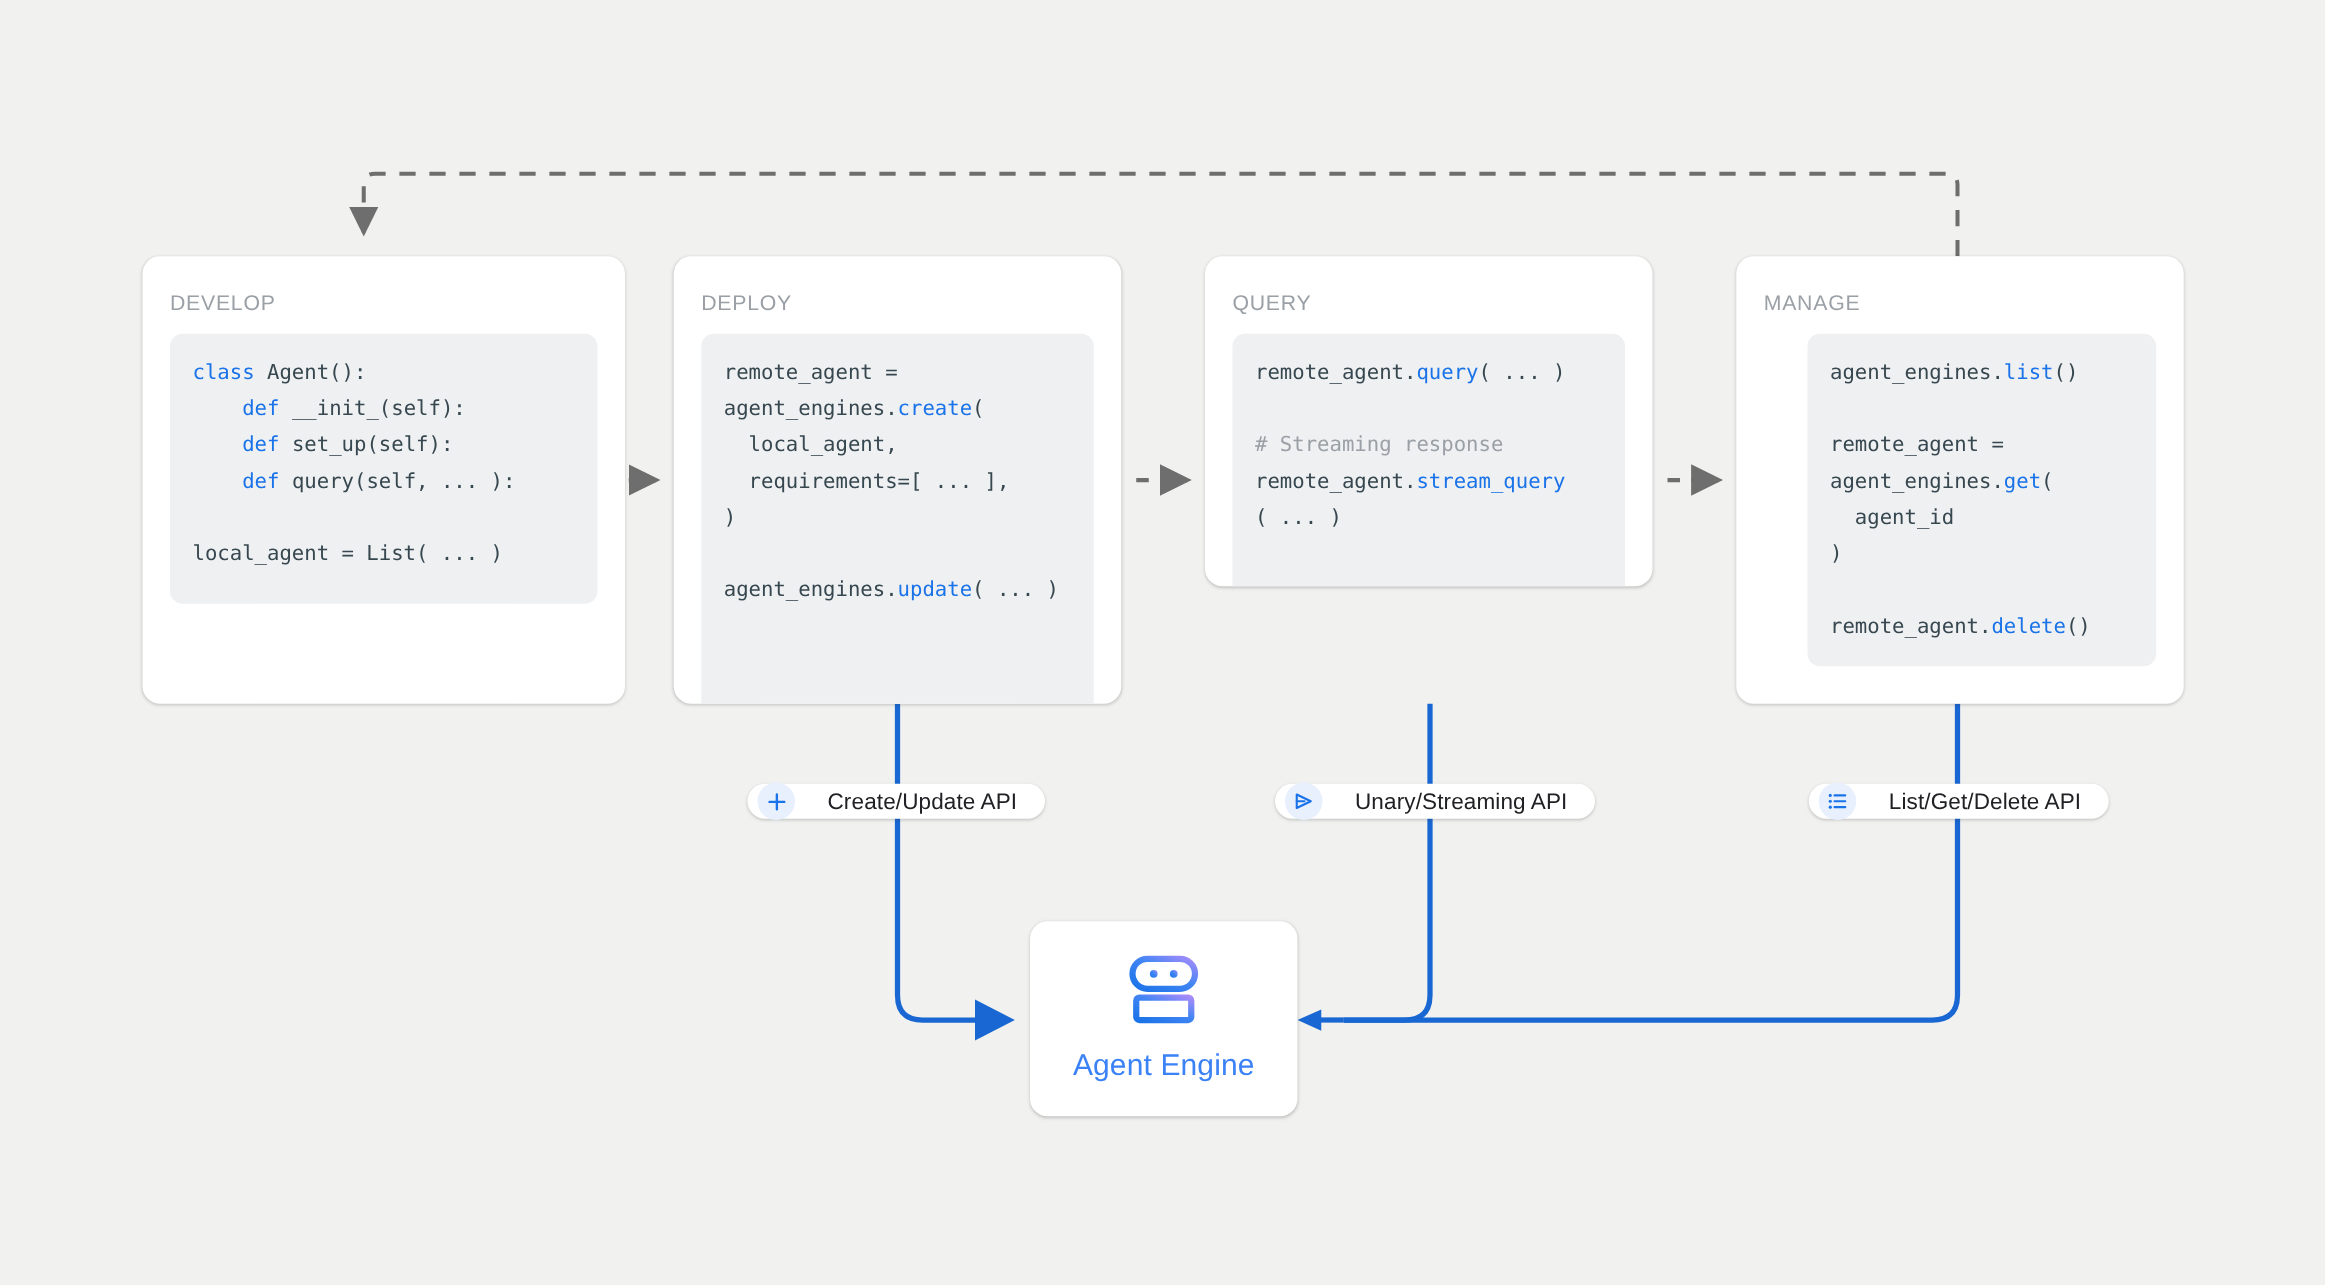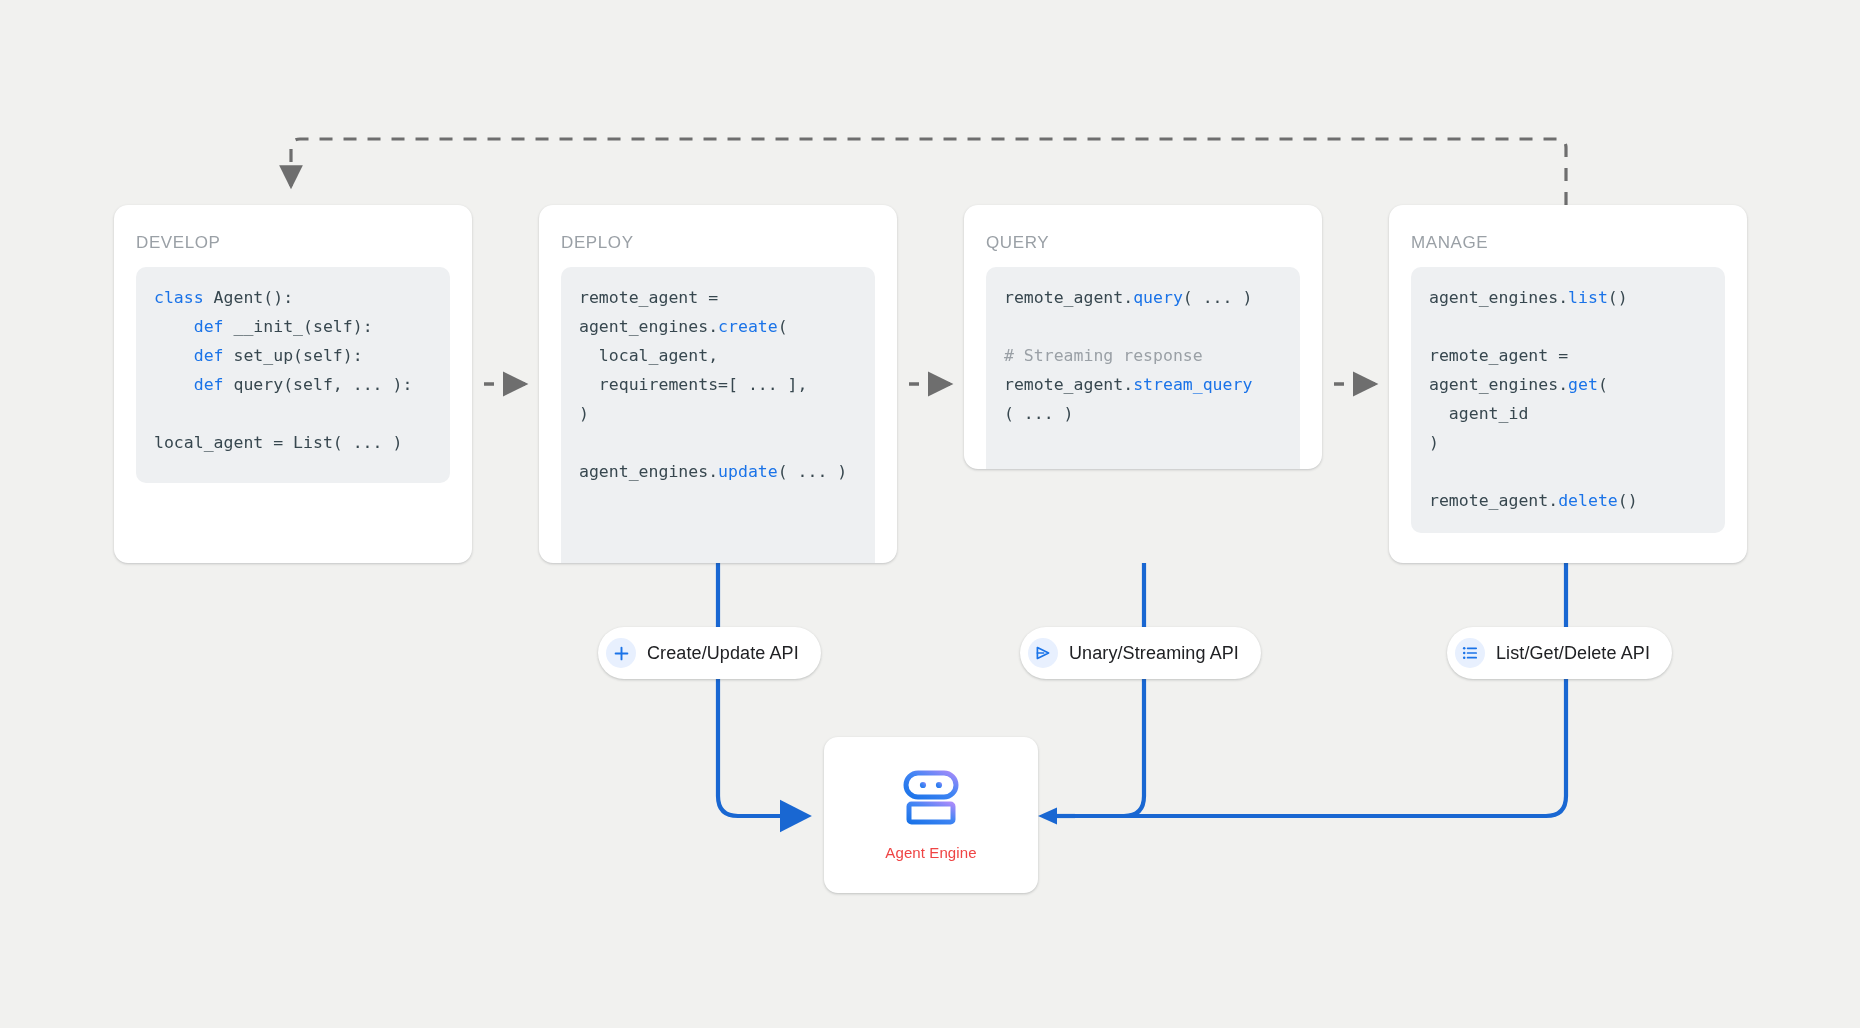--- a/index.html
+++ b/index.html
@@ -56,37 +56,37 @@
     line-height: 29px;
     color: #37474f;
     white-space: pre;
     margin: 0;
   }
   .kw  { color: #1a73e8; }
   .fn  { color: #1a73e8; }
   .cm  { color: #9aa0a6; }
 
   
-  #card-develop { left: 114px;  top: 205px; width: 358px; height: 358px; }
+  #card-develop { left: 114px;  top: 205px; width: 386px; height: 358px; }
   #card-deploy  { left: 539px;  top: 205px; width: 358px; height: 358px; }
   #card-query   { left: 964px;  top: 205px; width: 358px; height: 264px; }
   #card-manage  { left: 1389px; top: 205px; width: 358px; height: 358px; }
 
   #card-develop .code-box { height: 216px; }
   #card-deploy  .code-box { height: 346px; }
   #card-query   .code-box { height: 266px; }
-  #card-manage  .code-box { height: 266px; }
+  #card-manage  .code-box { height: 266px; margin-left: 35px; }
 
   
   .pill {
     position: absolute;
-    height: 52px;
+    height: 28px;
     display: flex;
     align-items: center;
-    gap: 11px;
+    gap: 26px;
     padding: 0 22px 0 8px;
     background: #ffffff;
     border-radius: 999px;
     box-shadow: 0 1px 3px rgba(60,64,67,0.18), 0 1px 2px rgba(60,64,67,0.10);
     white-space: nowrap;
   }
   .pill-icon {
     width: 30px; height: 30px;
     border-radius: 50%;
     background: #e8f0fe;
@@ -113,22 +113,22 @@
     border-radius: 14px;
     box-shadow: 0 1px 3px rgba(60,64,67,0.18), 0 1px 2px rgba(60,64,67,0.10);
     display: flex;
     flex-direction: column;
     align-items: center;
     justify-content: center;
     gap: 14px;
     z-index: 5;
   }
   #agent-engine .ae-label {
-    font-size: 15px;
-    color: #ef4444;
+    font-size: 24px;
+    color: #3b82f6;
     letter-spacing: 0.1px;
   }
 </style>
 </head>
 <body>
 
 <div id="stage">
 
   <svg class="wires" viewBox="0 0 1860 1028">
     <defs>

